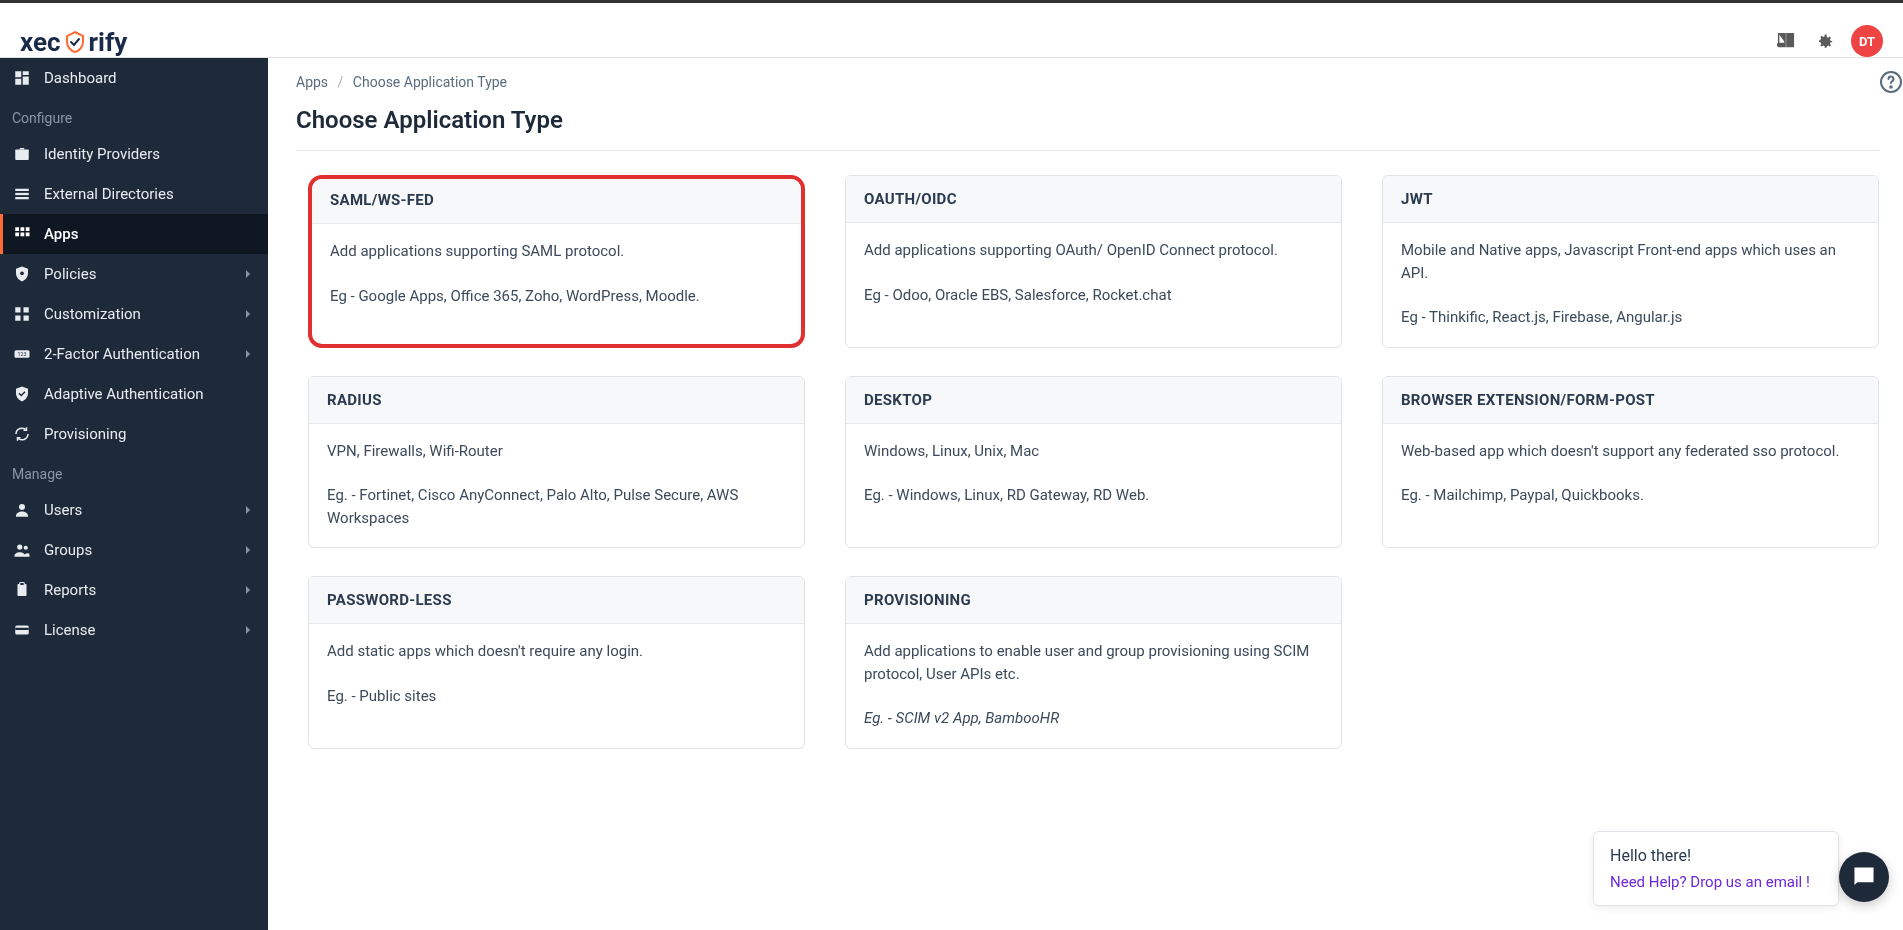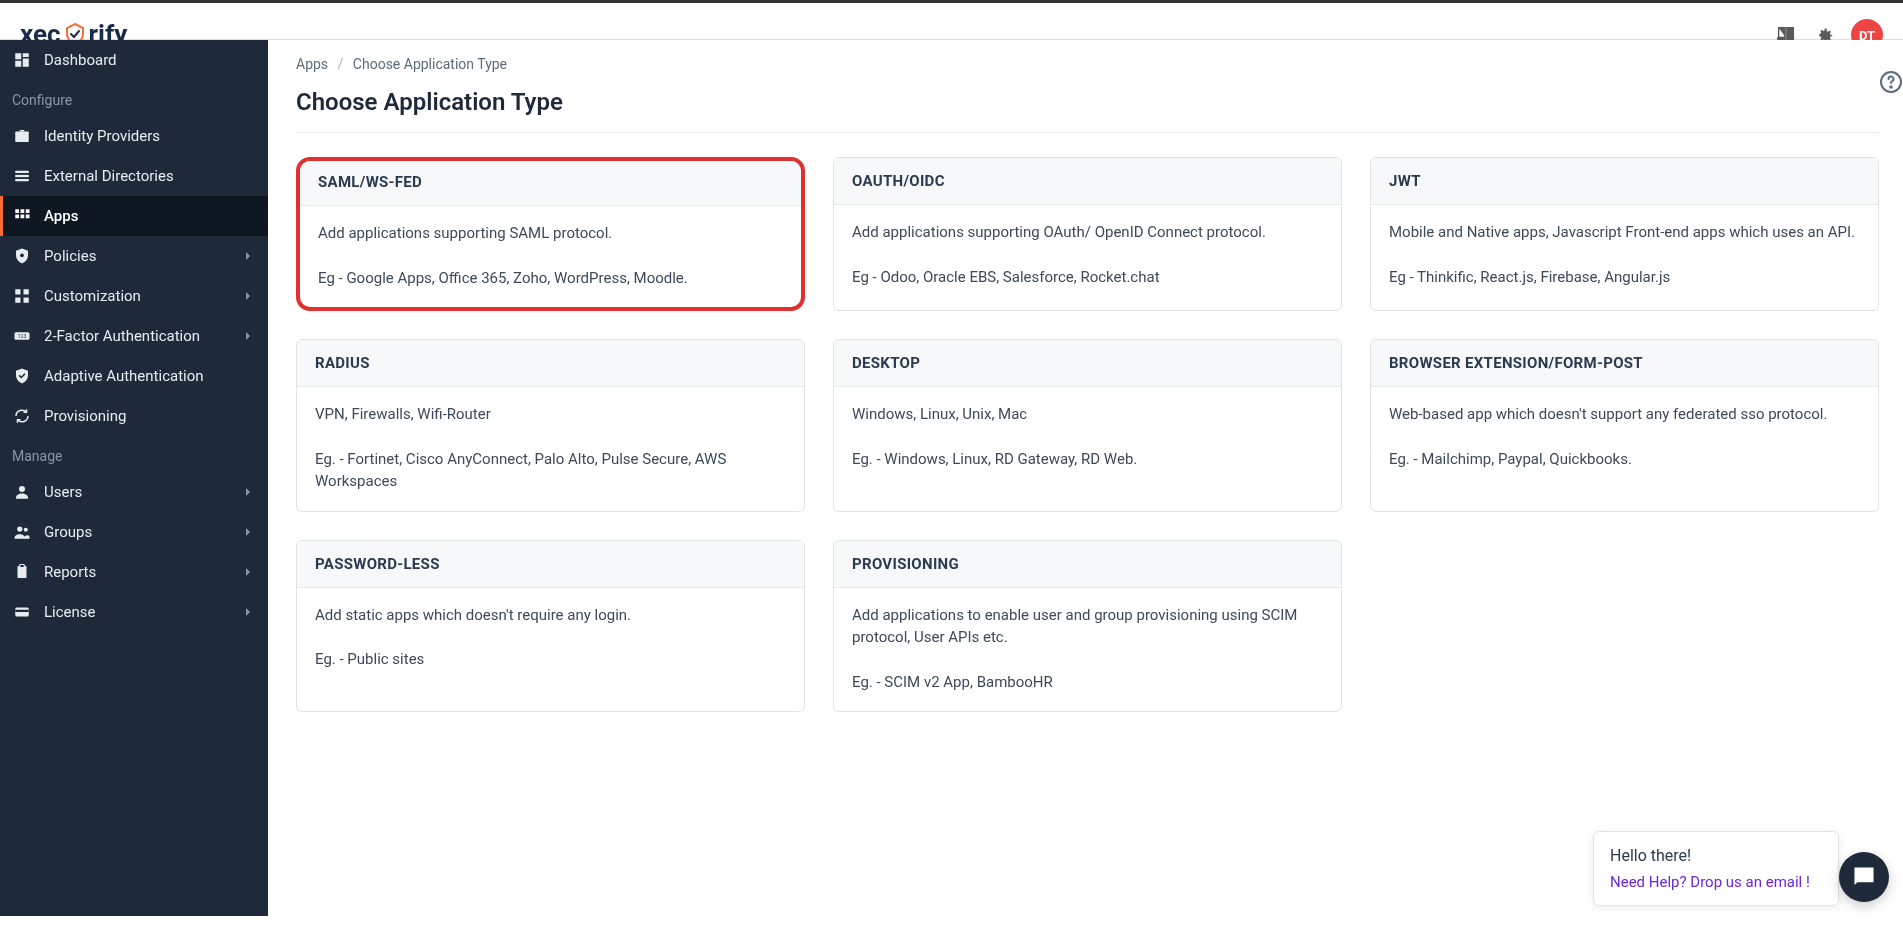--- a/index.html
+++ b/index.html
@@ -1,24 +1,24 @@
 <!DOCTYPE html>
 <html><head>
 <meta charset="utf-8">
 <style>
 * { margin: 0; padding: 0; box-sizing: border-box; font-family: -apple-system, BlinkMacSystemFont, 'Segoe UI', Roboto, sans-serif; }
 body { background: #fff; }
 .header {
-  height: 40px;
+  height: 58px;
   border-top: 3px solid #333;
   border-bottom: 1px solid #e0e0e0;
   display: flex;
-  align-items: flex-start;
+  align-items: flex-end;
   justify-content: space-between;
-  padding: 16px 20px;
+  padding: 0 20px;
 }
 .logo {
   font-size: 26px;
   font-weight: 700;
   color: #1a2b4a;
   display: flex;
   align-items: center;
 }
 .logo .shield {
   display: inline-block;
@@ -109,20 +109,21 @@
 .cards-grid {
   display: grid;
   grid-template-columns: repeat(3, 1fr);
   gap: 28px;
 }
 .card {
   border: 1px solid #dfe3e8;
   border-radius: 6px;
   overflow: hidden;
   background: #fff;
+  margin-left: 12px;
 }
 .card.highlighted {
   border: 4px solid #e03030;
   border-radius: 14px;
 }
 .card-header {
   background: #f7f8f9;
   padding: 14px 18px;
   border-bottom: 1px solid #e6e9ec;
   font-size: 15px;
@@ -132,21 +133,21 @@
 }
 .card.highlighted .card-header { padding-top: 12px; }
 .card-body {
   padding: 16px 18px 18px;
   font-size: 15px;
   color: #3c4a5b;
   line-height: 1.5;
 }
 .card-desc { margin-bottom: 22px; }
 .card-example { color: #3c4a5b; }
-.card-example.italic { }
+.card-example.italic { font-style: italic; }
 .help-fab {
   position: fixed;
   right: 14px;
   bottom: 28px;
   width: 50px;
   height: 50px;
   border-radius: 50%;
   background: #1e2a3a;
   color: #fff;
   display: flex;

